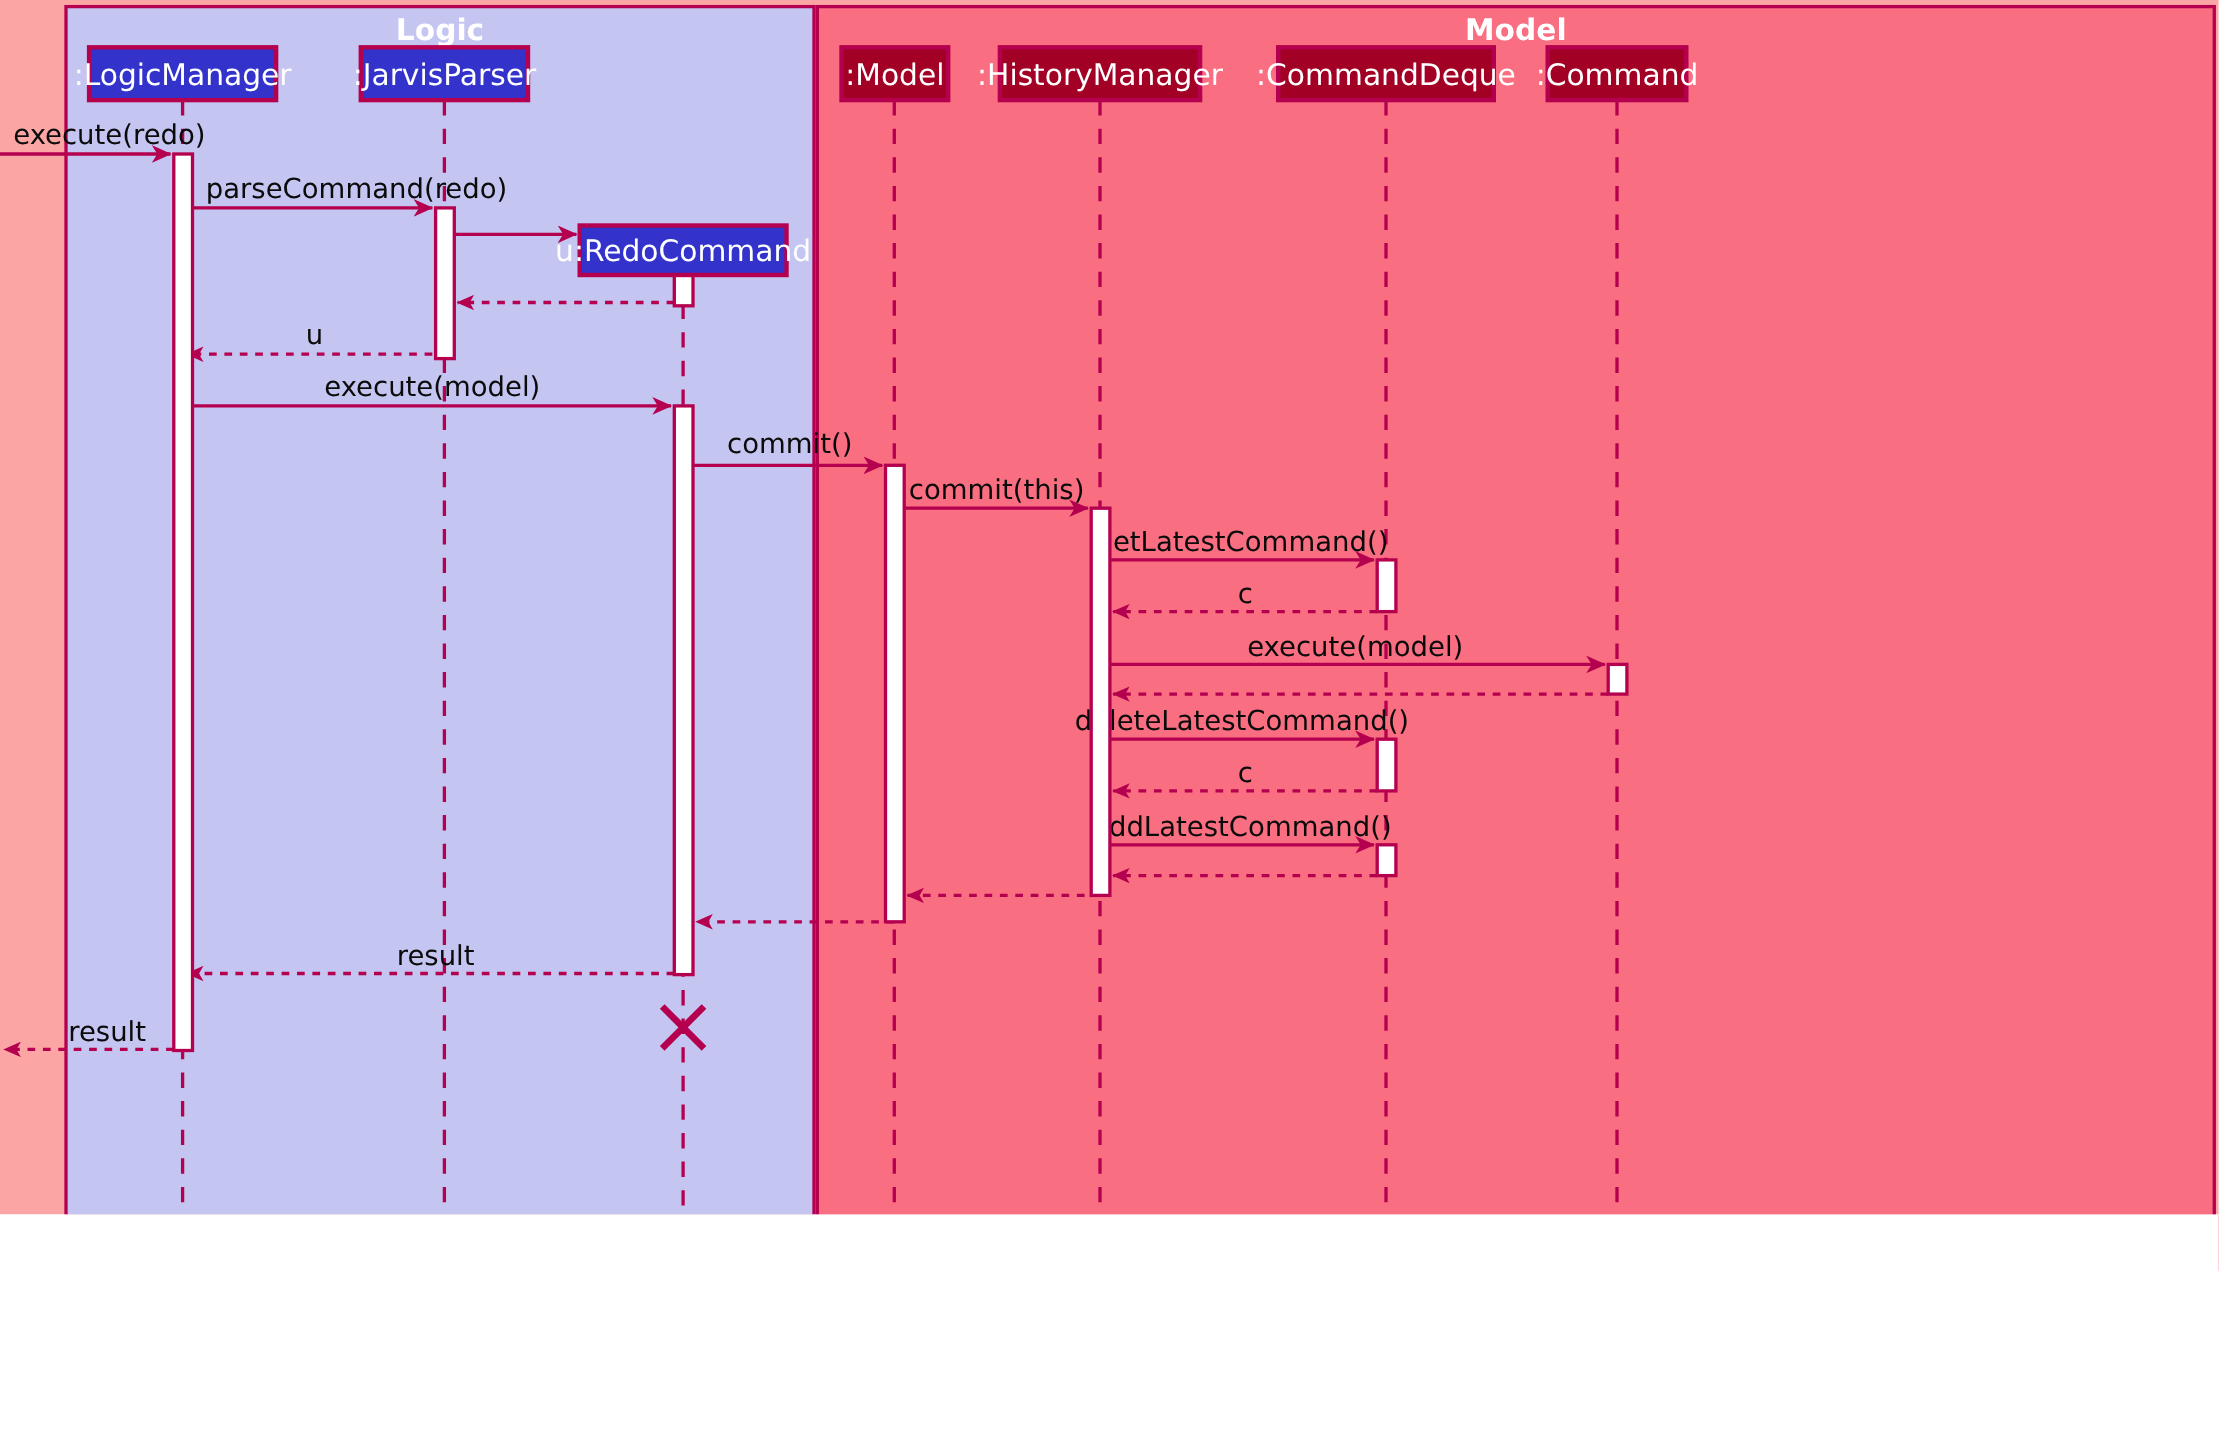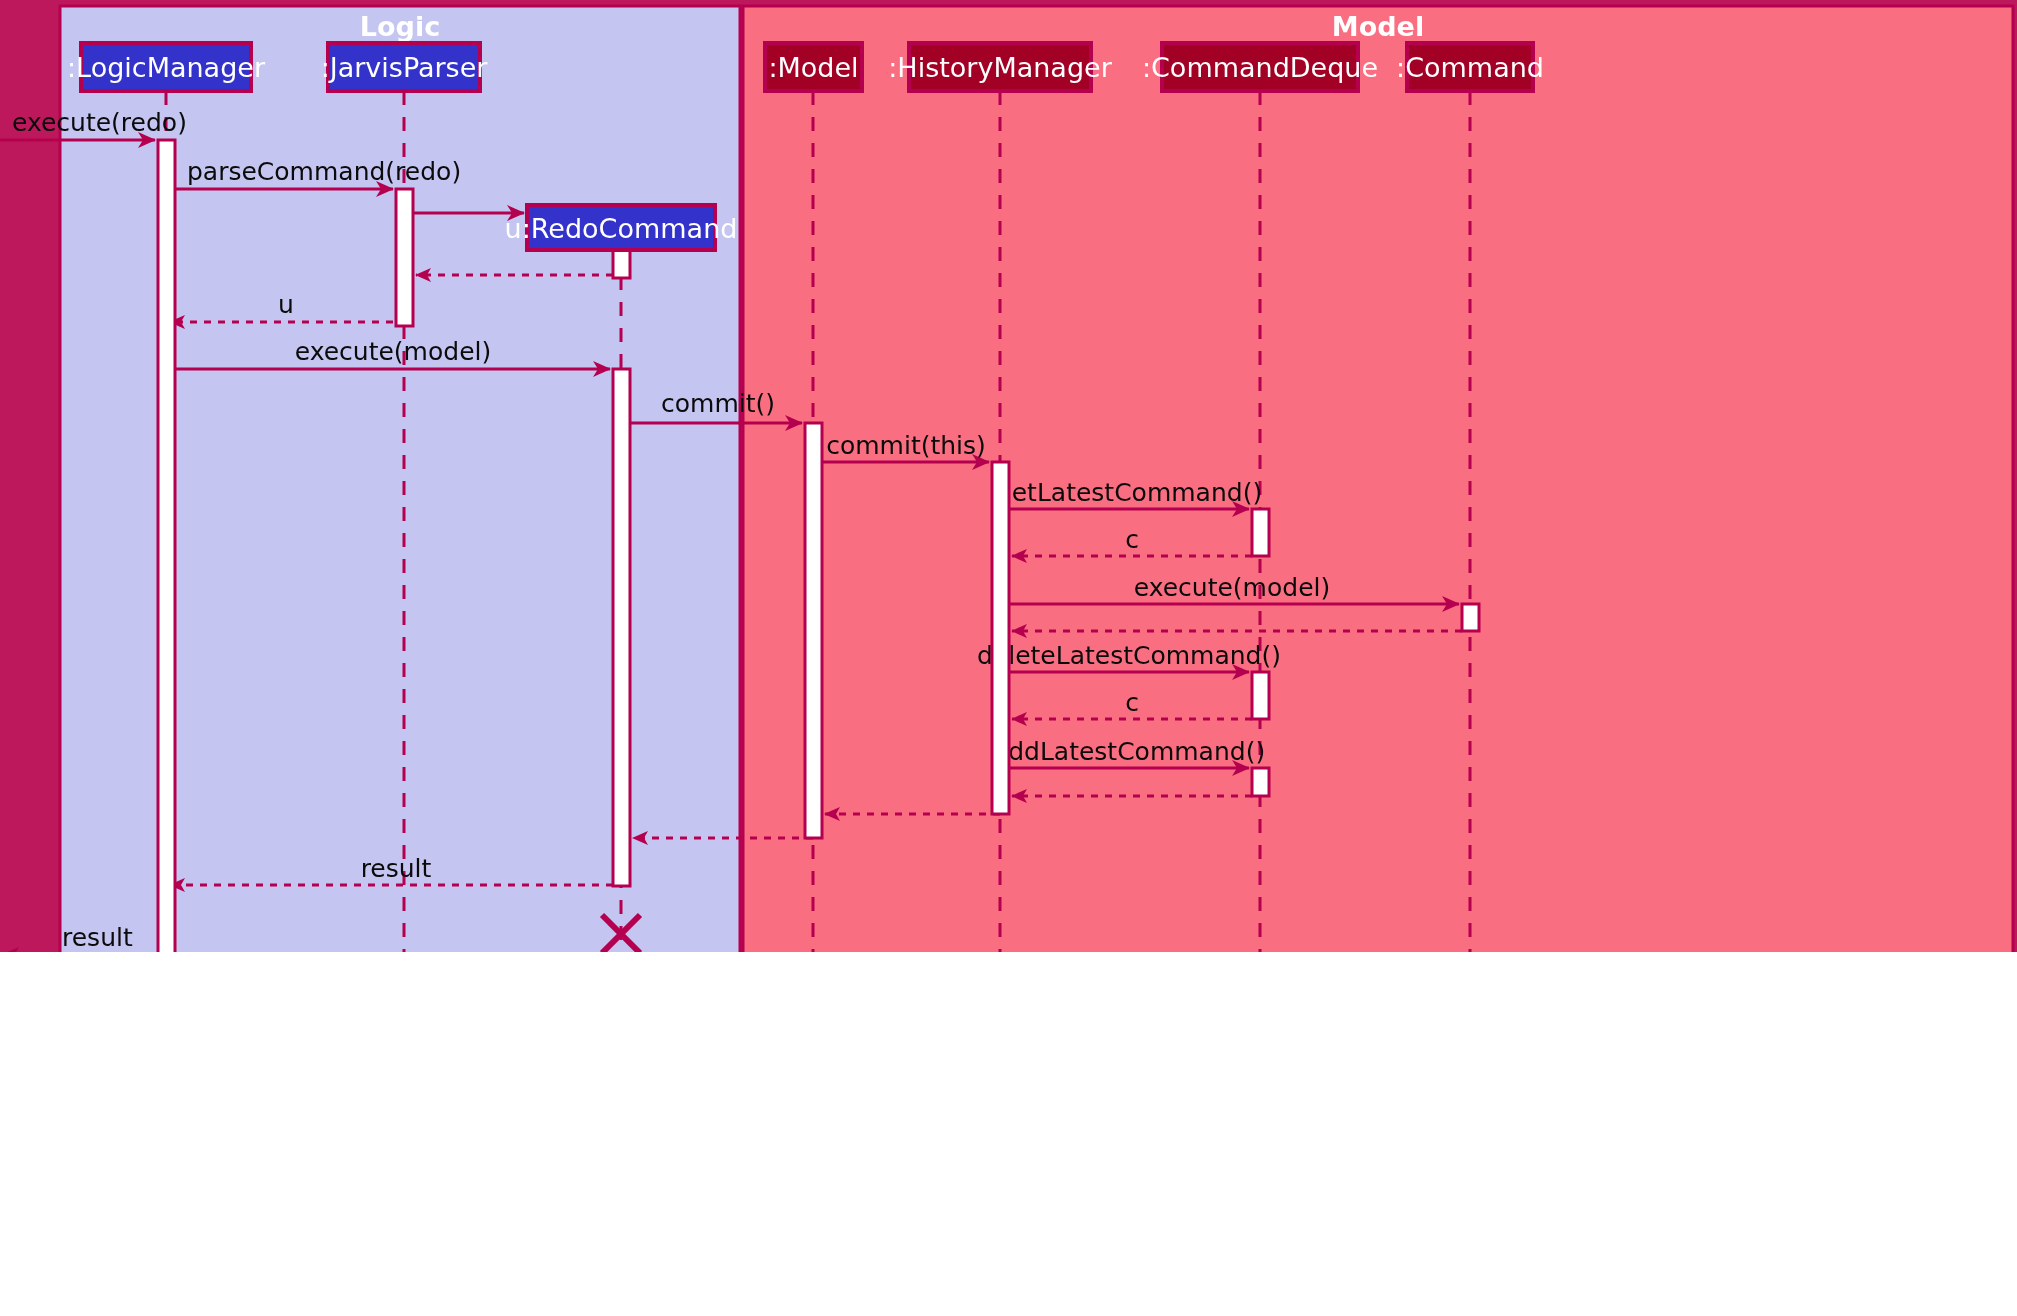--- a/index.html
+++ b/index.html
@@ -7,22 +7,22 @@
     margin: 0;
     padding: 0;
     background: #ffffff;
   }
   body {
     font-family: "DejaVu Sans", "Liberation Sans", sans-serif;
   }
   #diagram-root {
     position: relative;
     width: 2017px;
-    height: 952px;
-    background: #be185d;
+    height: 1104px;
+    background: #fca5a5;
     overflow: hidden;
   }
   svg#uml-svg {
     position: absolute;
     left: 0;
     top: 0;
     width: 2017px;
     height: 1316px;
   }
   .frame-label {

